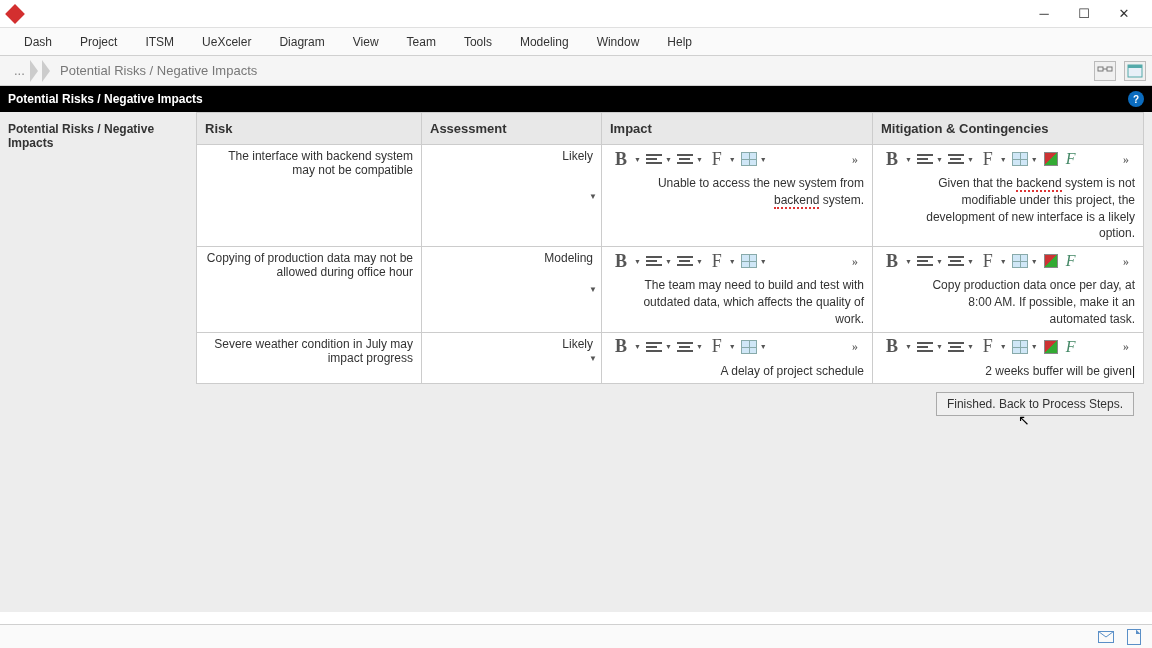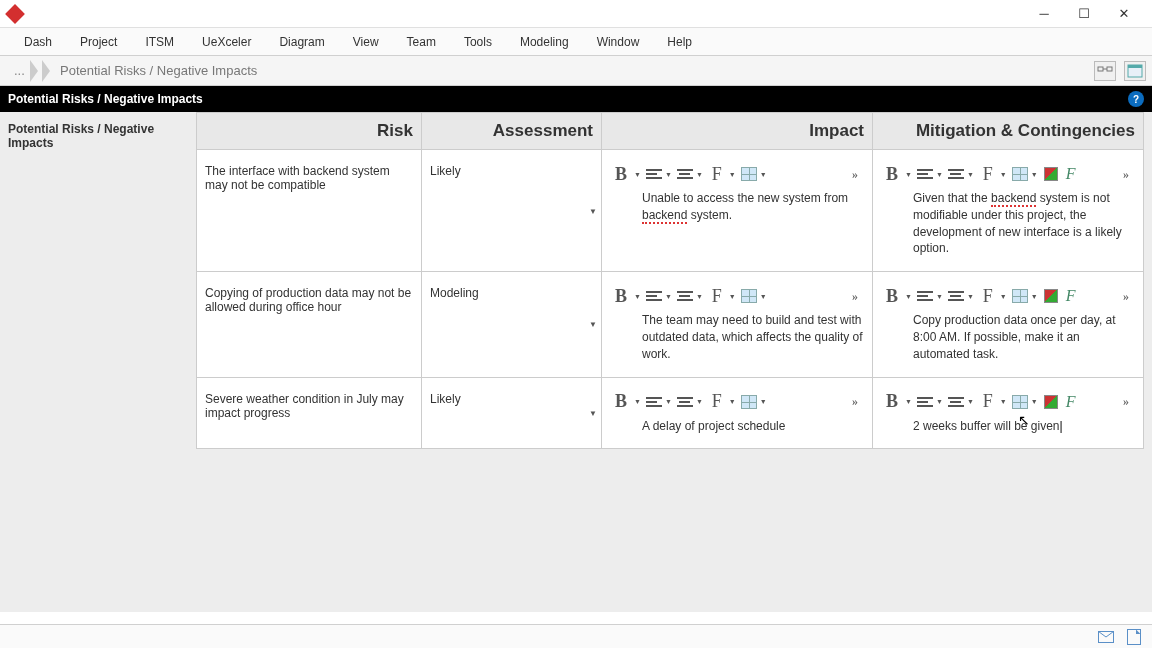--- a/index.html
+++ b/index.html
@@ -28,22 +28,22 @@
 .black-header { background: #000; color: #fff; height: 26px; display: flex; align-items: center; padding: 0 8px; font-weight: bold; font-size: 12px; }
 .black-header .help-icon { margin-left: auto; width: 16px; height: 16px; background: #0b6cbf; border-radius: 50%; display: flex; align-items: center; justify-content: center; font-size: 10px; cursor: pointer; }
 
 
 .main { display: flex; background: #ededed; height: 500px; }
 .sidebar { width: 196px; padding: 10px 8px; font-size: 12px; font-weight: bold; color: #333; }
 .content { flex: 1; padding: 0 8px 0 0; }
 
 
 table { width: 100%; border-collapse: collapse; background: #fff; table-layout: fixed; }
-th { background: #e8e8e8; text-align: right; padding: 8px; font-weight: bold; font-size: 17px; border: 1px solid #ccc; color: #333; }
-td { border: 1px solid #ccc; padding: 14px 8px; vertical-align: top; font-size: 12px; color: #333; }
+th { background: #e8e8e8; text-align: left; padding: 8px; font-weight: bold; font-size: 13px; border: 1px solid #ccc; color: #333; }
+td { border: 1px solid #ccc; padding: 4px 8px; vertical-align: top; font-size: 12px; color: #333; text-align: right; }
 
 .col-risk { width: 225px; }
 .col-likelihood { width: 180px; }
 .col-impact { width: auto; }
 .col-mitigation { width: auto; }
 
 .likelihood-cell { position: relative; }
 .likelihood-cell .dd { position: absolute; right: 4px; top: 50%; transform: translateY(-50%); font-size: 8px; color: #555; cursor: pointer; }
 
 .rich-cell .toolbar { display: flex; align-items: center; gap: 2px; margin-bottom: 6px; flex-wrap: nowrap; }
@@ -352,20 +352,21 @@
                   <div class="colorbox"></div>
                 </div>
   <div class="tbtn fitalic">F</div>
     <div class="tbtn more">»</div>
   </div>
               <div class="text">2 weeks buffer will be given<span class="cursor-caret"></span></div>
             </td>
           </tr>
         </tbody>
     </table>
+    <button class="finished-btn">Finished. Back to Process Steps.</button>
   </div>
 </div>
 
 <div class="statusbar">
   <div class="icon">
       <svg width="16" height="12">
         <rect x="0.5" y="0.5" width="15" height="11" fill="none" stroke="#5a8fc7"></rect>
         <polyline points="0.5,0.5 8,6 15.5,0.5" fill="none" stroke="#5a8fc7"></polyline>
       </svg>
     </div>

